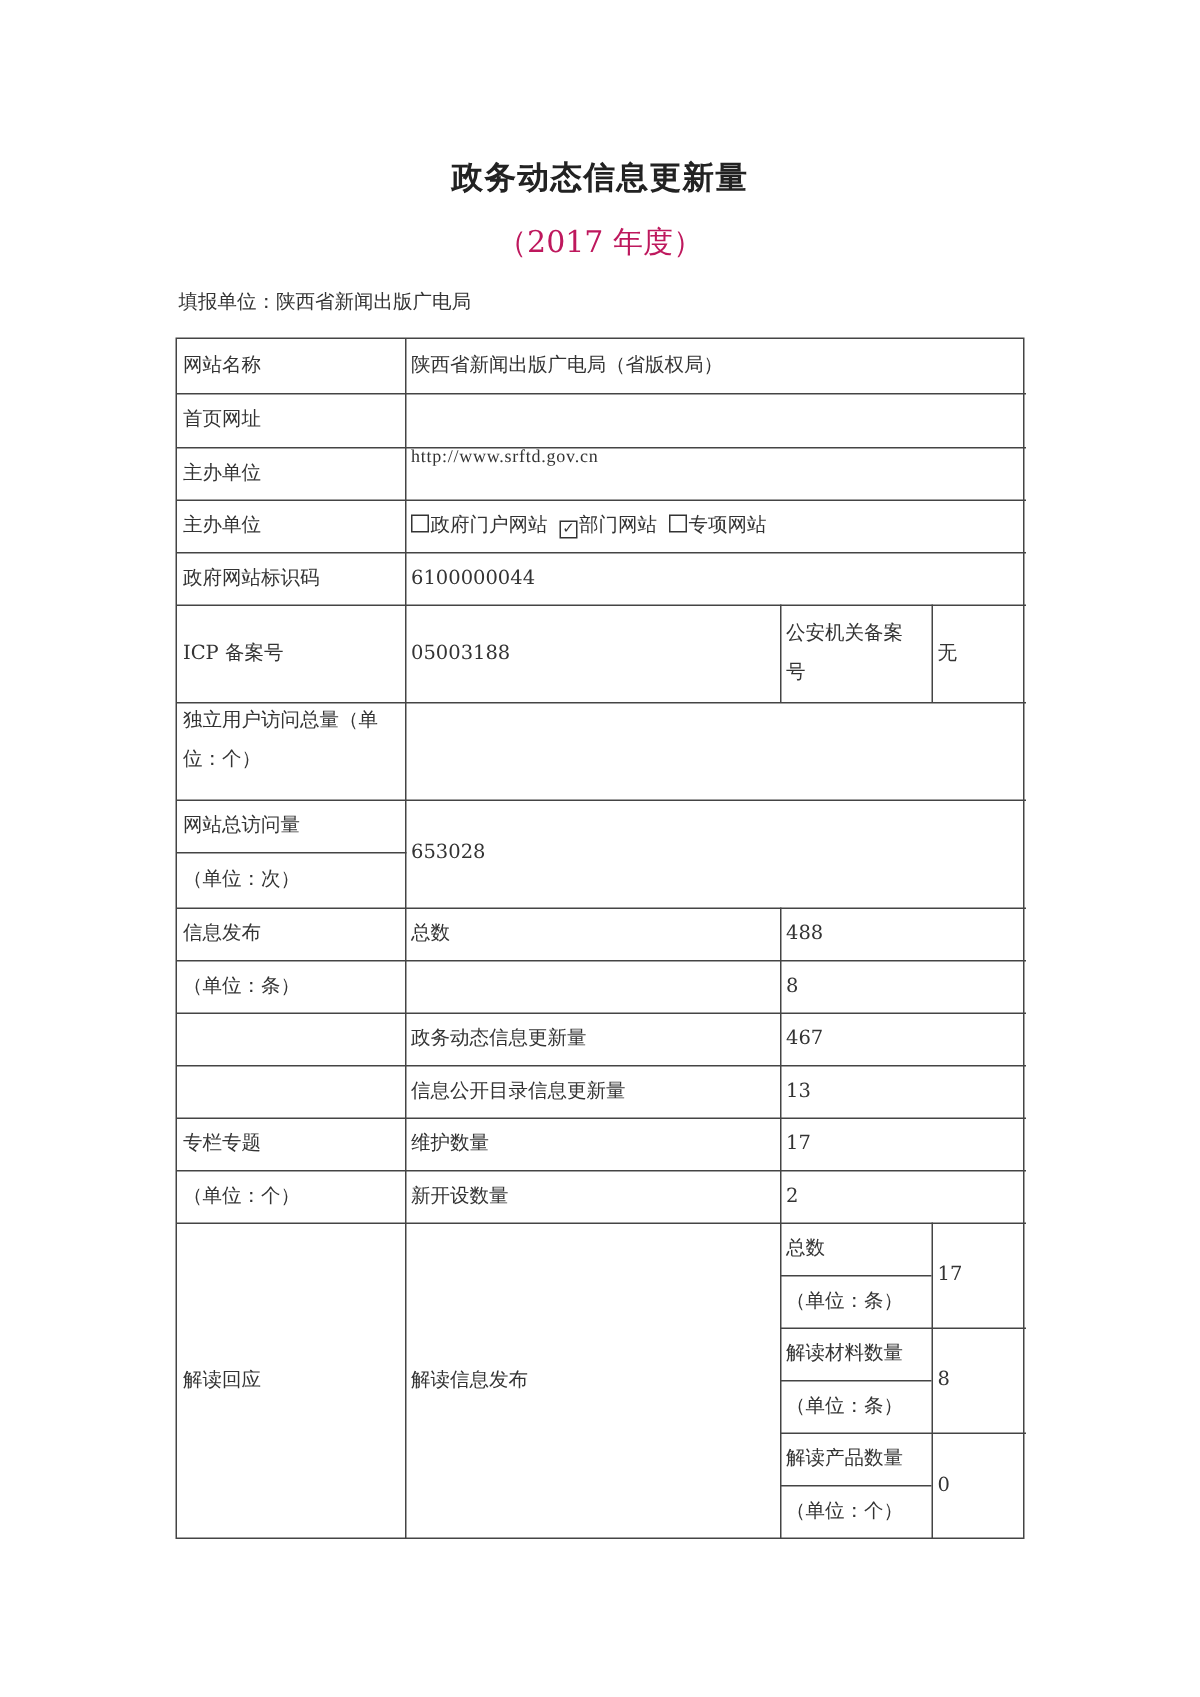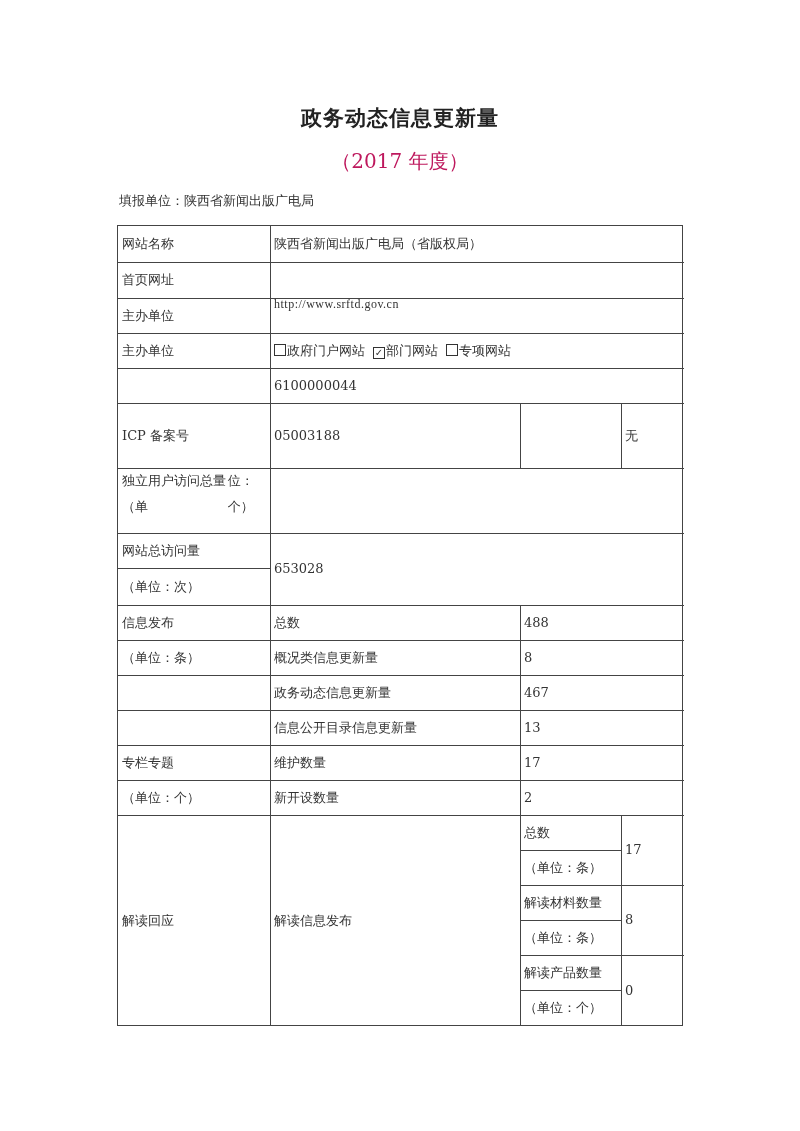--- a/index.html
+++ b/index.html
@@ -66,40 +66,44 @@
 
   <div class="cell" style="left:0;top:72px;width:152px;height:35px">主办单位</div>
 
   <div class="cell" style="left:0;top:107px;width:152px;height:35px">主办单位</div>
   <div class="cell" style="left:152px;top:107px;width:414px;height:35px">
     <span class="opt"><span class="cb"></span><span>政府门户网站</span></span>
     <span class="opt"><span class="cb">✓</span><span>部门网站</span></span>
     <span class="opt"><span class="cb"></span><span>专项网站</span></span>
   </div>
 
+  <div class="cell" style="left:0;top:142px;width:152px;height:35px">政府网站标识码</div>
   <div class="cell" style="left:152px;top:142px;width:414px;height:35px">6100000044</div>
 
   <div class="cell" style="left:0;top:177px;width:152px;height:65px">ICP 备案号</div>
   <div class="cell" style="left:152px;top:177px;width:250px;height:65px">05003188</div>
+  <div class="cell" style="left:402px;top:177px;width:101px;height:65px;flex-direction:column;align-items:flex-start;justify-content:center">
+    <span>公安机关备案</span>
+    <span>号</span>
+  </div>
   <div class="cell" style="left:503px;top:177px;width:63px;height:65px">无</div>
 
-  <div class="cell" style="left:0;top:242px;width:152px;height:65px;flex-direction:row;align-items:flex-start;">
+  <div class="cell" style="left:0;top:242px;width:152px;height:65px;flex-direction:column;align-items:flex-start;">
     <span>独立用户访问总量（单</span>
     <span>位：个）</span>
   </div>
 
   <div class="cell" style="left:0;top:307px;width:152px;height:35px">网站总访问量</div>
   <div class="cell" style="left:0;top:342px;width:152px;height:37px">（单位：次）</div>
   <div class="cell" style="left:152px;top:307px;width:414px;height:72px">653028</div>
 
   <div class="cell" style="left:0;top:379px;width:152px;height:35px">信息发布</div>
   <div class="cell" style="left:0;top:414px;width:152px;height:35px">（单位：条）</div>
   <div class="cell" style="left:152px;top:379px;width:250px;height:35px">总数</div>
   <div class="cell" style="left:402px;top:379px;width:164px;height:35px">488</div>
-  <div class="cell" style="left:152px;top:414px;width:250px;height:35px">概况类信息更新量</div>
   <div class="cell" style="left:402px;top:414px;width:164px;height:35px">8</div>
   <div class="cell" style="left:152px;top:449px;width:250px;height:35px">政务动态信息更新量</div>
   <div class="cell" style="left:402px;top:449px;width:164px;height:35px">467</div>
   <div class="cell" style="left:152px;top:484px;width:250px;height:35px">信息公开目录信息更新量</div>
   <div class="cell" style="left:402px;top:484px;width:164px;height:35px">13</div>
 
   <div class="cell" style="left:0;top:519px;width:152px;height:35px">专栏专题</div>
   <div class="cell" style="left:0;top:554px;width:152px;height:35px">（单位：个）</div>
   <div class="cell" style="left:152px;top:519px;width:250px;height:35px">维护数量</div>
   <div class="cell" style="left:402px;top:519px;width:164px;height:35px">17</div>

